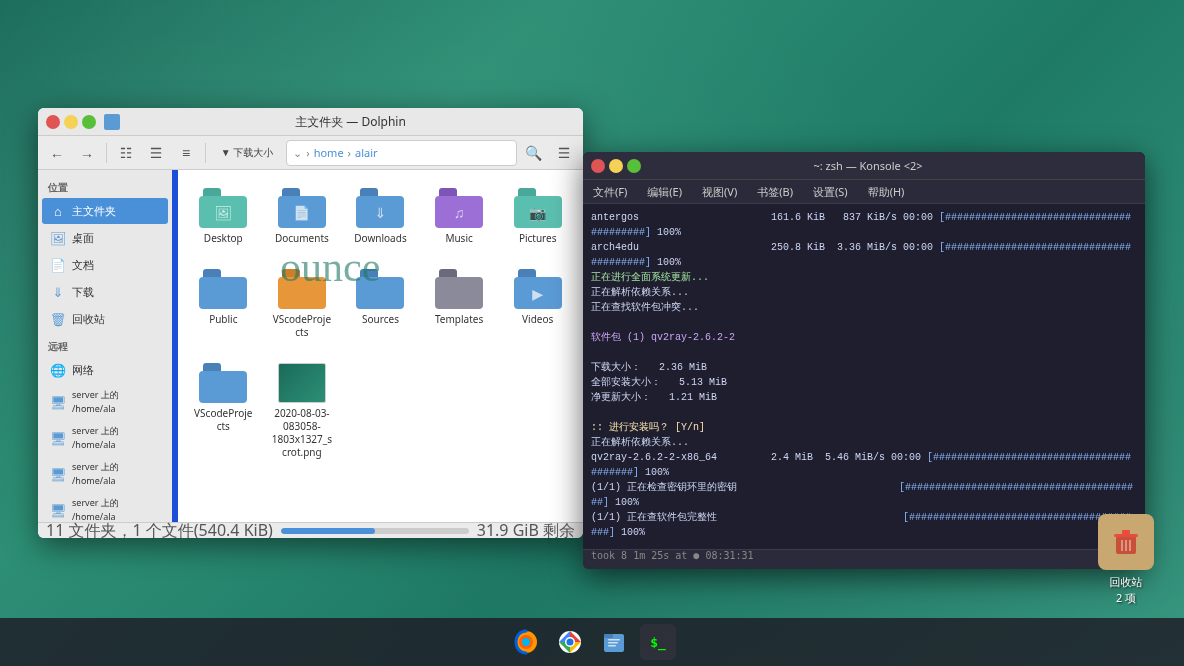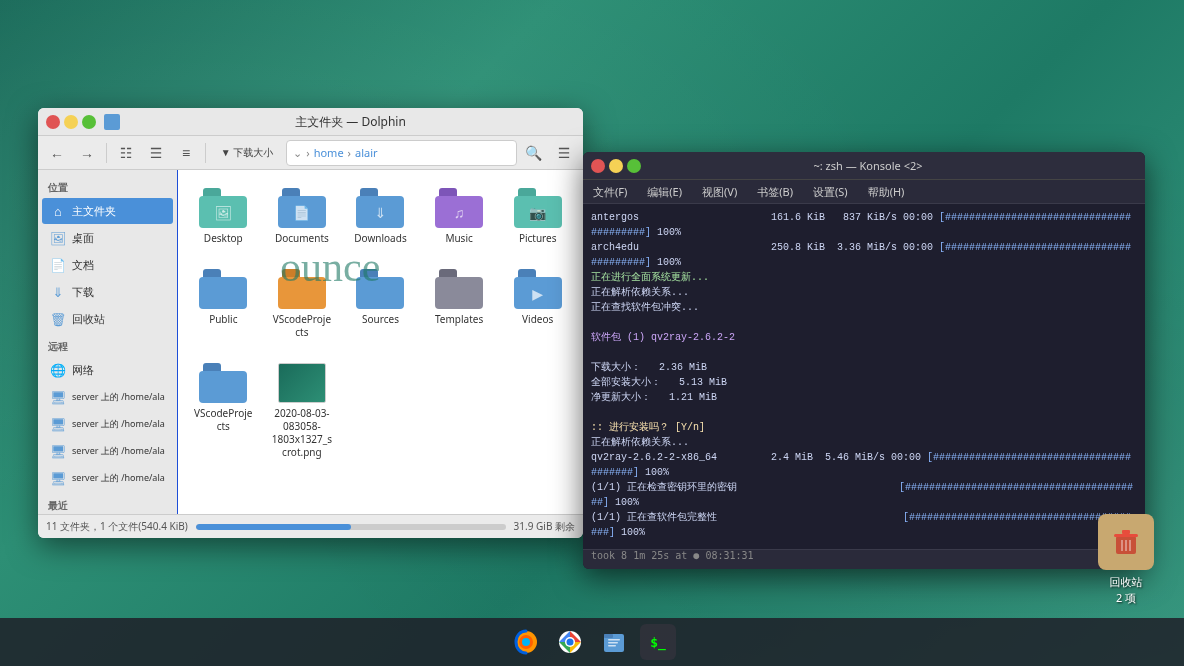--- a/index.html
+++ b/index.html
@@ -194,21 +194,21 @@
     .main-area {
       display: flex;
       flex: 1;
       overflow: hidden;
     }
 
     
     .sidebar {
       width: 140px;
       background: #e8e8e8;
-      border-right: 1px solid #1d4ed8;
+      border-right: 6px solid #1d4ed8;
       overflow-y: auto;
       flex-shrink: 0;
       padding: 4px 0;
     }
 
     .sidebar-section-title {
       font-size: 10px;
       color: #666;
       padding: 6px 10px 2px;
       font-weight: bold;
@@ -286,27 +286,27 @@
     .file-name {
       font-size: 10px;
       color: #333;
       text-align: center;
       word-break: break-word;
       line-height: 1.3;
     }
 
     
     .status-bar {
-      height: 24px;
+      height: 16px;
       background: #ebebeb;
       border-top: 1px solid #ccc;
       display: flex;
       align-items: center;
       padding: 0 8px;
-      font-size: 10px;
+      font-size: 16px;
       color: #555;
       flex-shrink: 0;
     }
 
     .progress-bar-container {
       flex: 1;
       margin: 0 8px;
       height: 6px;
       background: #ccc;
       border-radius: 3px;

